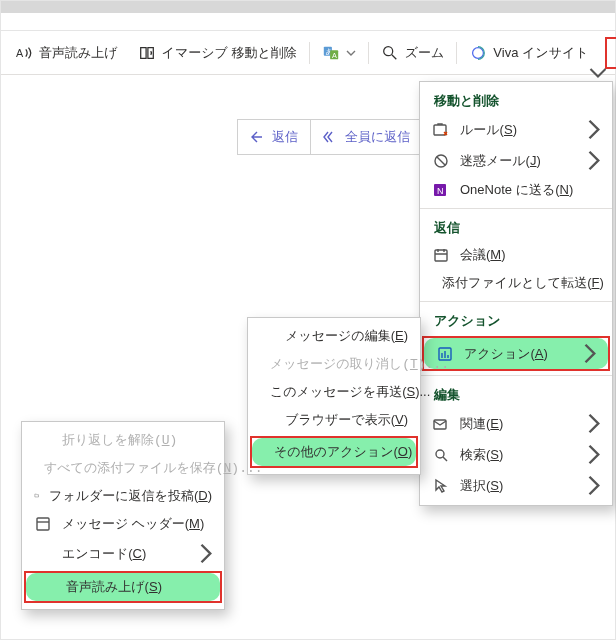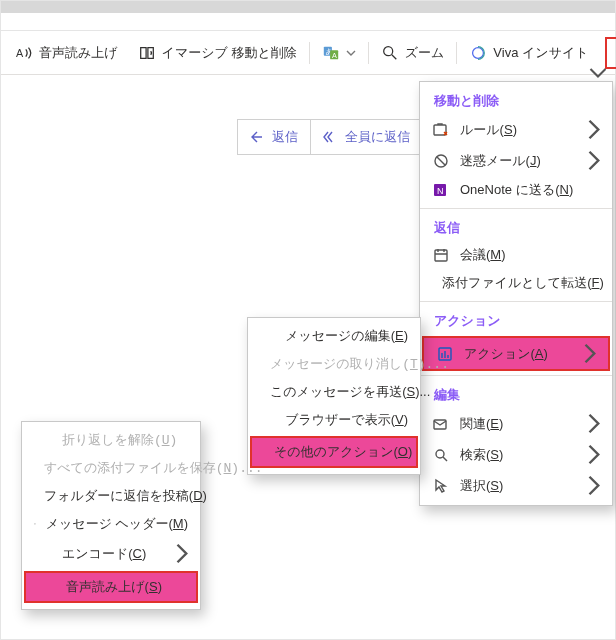--- a/index.html
+++ b/index.html
@@ -72,57 +72,57 @@
   .menu {
     position:absolute;
     background:#fff;
     border:1px solid #c8c8c8;
     box-shadow: 4px 6px 12px rgba(0,0,0,0.22);
     padding: 4px 0;
   }
   .menu .hdr {
     padding: 6px 14px 4px;
     font-weight:600;
-    color:#8b5cf6;
+    color:#14532d;
   }
   .menu .item {
     display:flex; align-items:center; gap:10px;
     padding: 5px 12px;
     cursor:default;
     position:relative;
     white-space:nowrap;
   }
   .menu .item .ico {
     width:18px; height:18px; display:inline-flex; align-items:center; justify-content:center;
     color:#555;
   }
   .menu .item .arrow {
     margin-left:auto;
     color:#555;
     width:14px; display:inline-flex; justify-content:flex-end;
   }
   .menu .item.disabled { color:#b0b0b0;font-family:Liberation Mono, monospace; }
   .menu .item.disabled .ico { color:#c6c6c6; }
   .menu .sep { height:0; border-top:1px solid #e1dfdd; margin:4px 0; }
-  .menu .item.highlight { background:#ec4899; }
+  .menu .item.highlight { background:#86efac;border-radius:10px; }
   .menu .redbox {
     border:2px solid #e0322c;
     margin: 2px 2px;
   }
   .menu .redbox .item { margin:0; }
 
   
   .ul { text-decoration: underline; }
 
   
   #menu1 { top:80px; left:418px; width:194px; }
   
   #menu2 { top:316px; left:246px; width:174px; }
   
-  #menu3 { top:420px; left:20px; width:180px; }
+  #menu3 { top:420px; left:20px; width:204px; }
 
   svg { stroke: currentColor; fill:none; stroke-width:1.4; }
 
   .top-sliver {
     position:absolute; top:0; left:0; right:0; height:12px;
     background: #d8d8d8;
   }
   .top-sliver2 {
     position:absolute; top:12px; left:0; right:0; height:18px;
     background:#fff;

